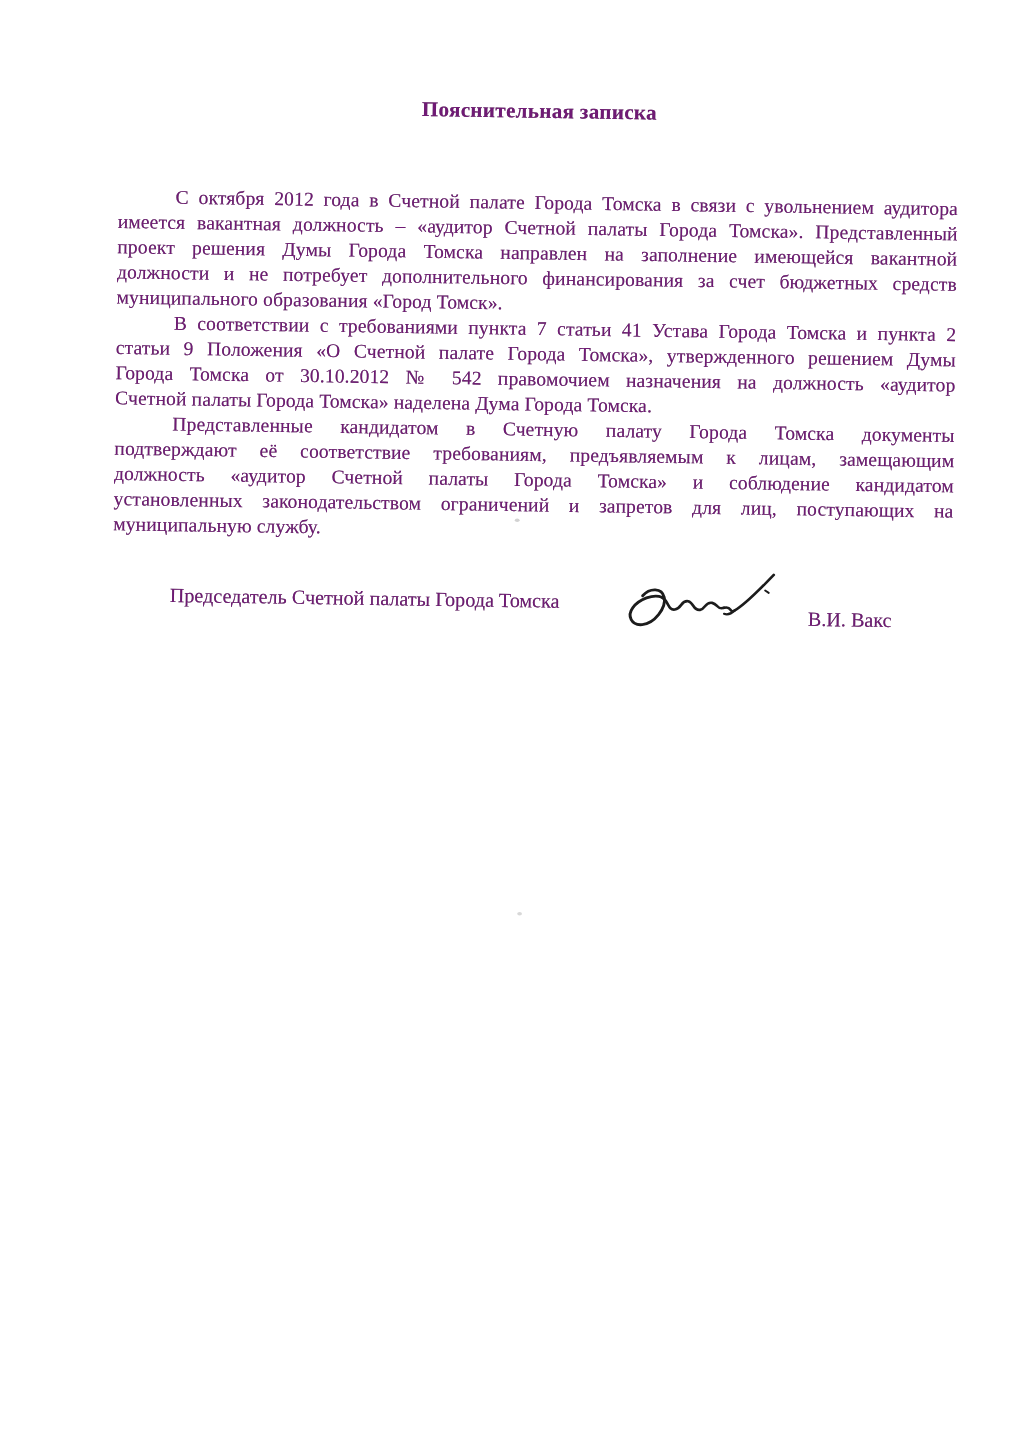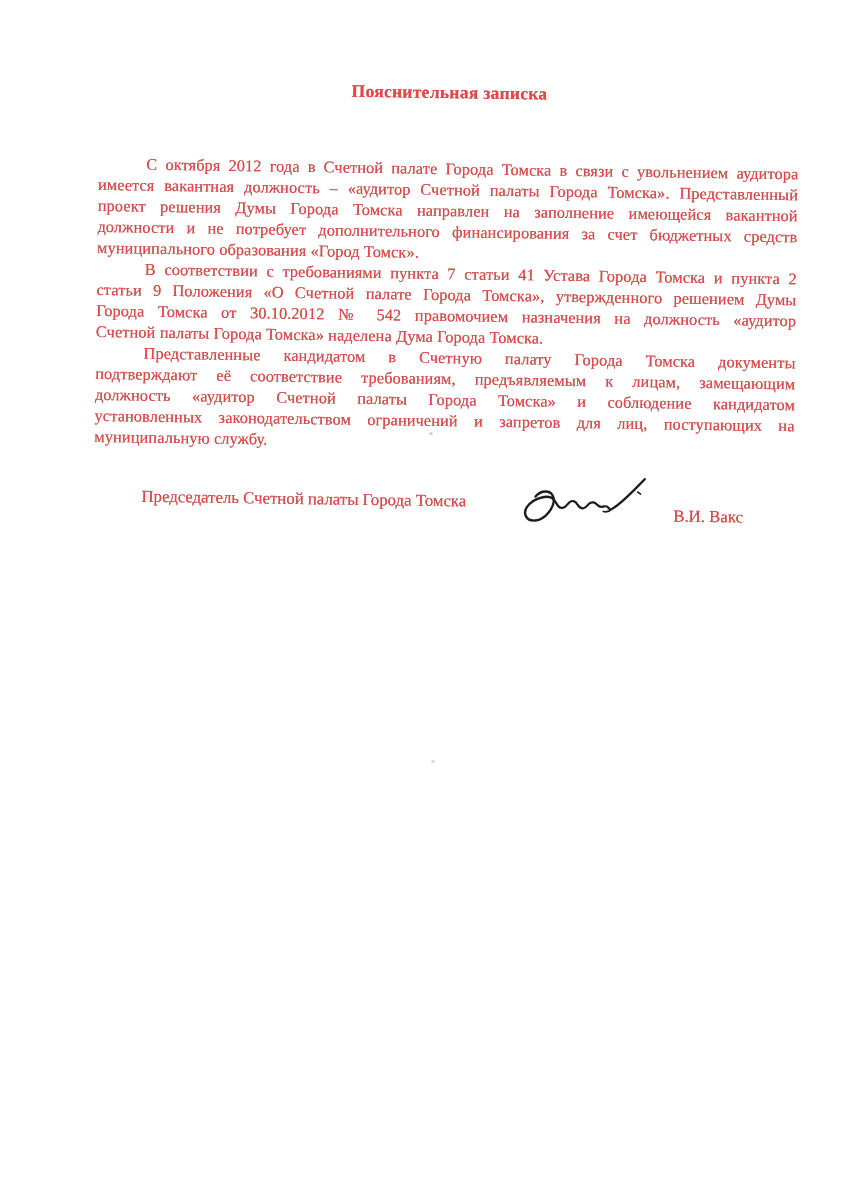--- a/index.html
+++ b/index.html
@@ -7,21 +7,21 @@
     padding: 0;
     background: #ffffff;
   }
   .page {
     position: relative;
     width: 850px;
     height: 1196px;
     background: #ffffff;
     overflow: hidden;
     font-family: "Liberation Serif", "DejaVu Serif", serif;
-    color: #ef4444;
+    color: #701a75;
   }
   .content {
     position: absolute;
     left: 100px;
     top: 58px;
     width: 700px;
     transform: rotate(0.85deg);
     transform-origin: 0 0;
     text-shadow: 0 0 0.4px rgba(20,20,20,0.55);
   }

